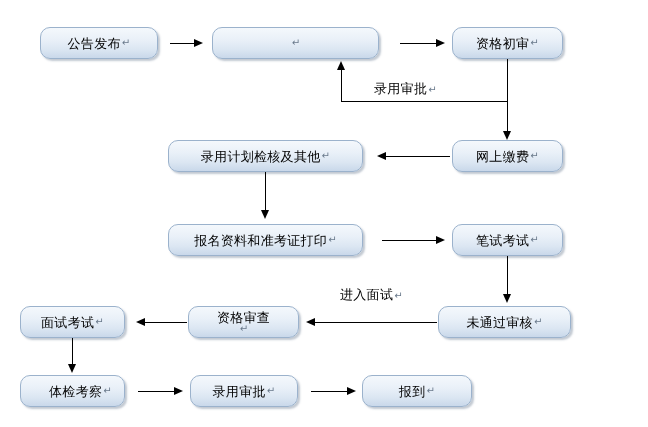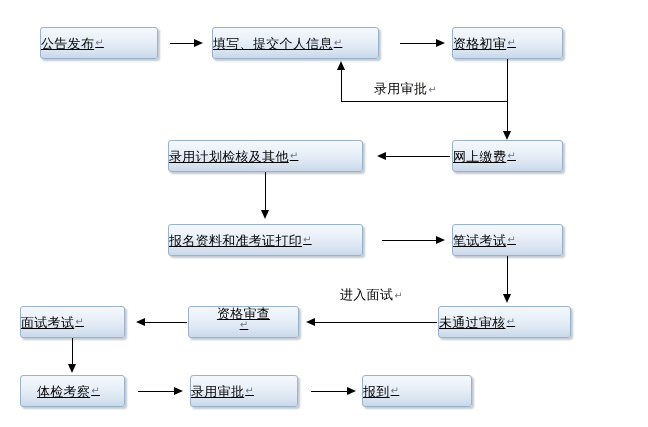--- a/index.html
+++ b/index.html
@@ -22,30 +22,30 @@
   
   .node {
     position: absolute;
     box-sizing: border-box;
     background: linear-gradient(to bottom,
         #f4f8fc 0%,
         #e9f0f8 40%,
         #dbe6f2 72%,
         #c9d8ea 100%);
     border: 1px solid #9bb2cc;
-    border-radius: 3px;
+    border-radius: 10px;
     box-shadow: 2px 2px 2px rgba(120,135,155,0.45);
     display: flex;
     align-items: center;
+    justify-content: center;
     color: #000000;
     font-size: 13px;
     line-height: 1;
     white-space: nowrap;
     letter-spacing: 0.3px;
-    text-decoration: underline;
   }
   .node .lbl {
     display: inline-block;
   }
   .pilcrow {
     font-size: 10px;
     color: #6a7a8c;
     margin-left: 1px;
     vertical-align: baseline;
   }
@@ -104,21 +104,20 @@
 
   <div class="node" style="left:40px; top:27px; width:118px; height:32px;">
     <span class="lbl">公告发布</span>
       <span class="pilcrow">↵</span>
   </div>
 
   <div class="hline" style="left:170px; top:43px; width:26px;"></div>
   <div class="arrow-r" style="left:194px; top:38.5px;"></div>
 
   <div class="node" style="left:212px; top:27px; width:167px; height:32px;">
-    <span class="lbl">填写、提交个人信息</span>
       <span class="pilcrow">↵</span>
   </div>
 
   <div class="hline" style="left:400px; top:43px; width:38px;"></div>
   <div class="arrow-r" style="left:436px; top:38.5px;"></div>
 
   <div class="node" style="left:452px; top:27px; width:111px; height:32px;">
     <span class="lbl">资格初审</span>
       <span class="pilcrow">↵</span>
   </div>

